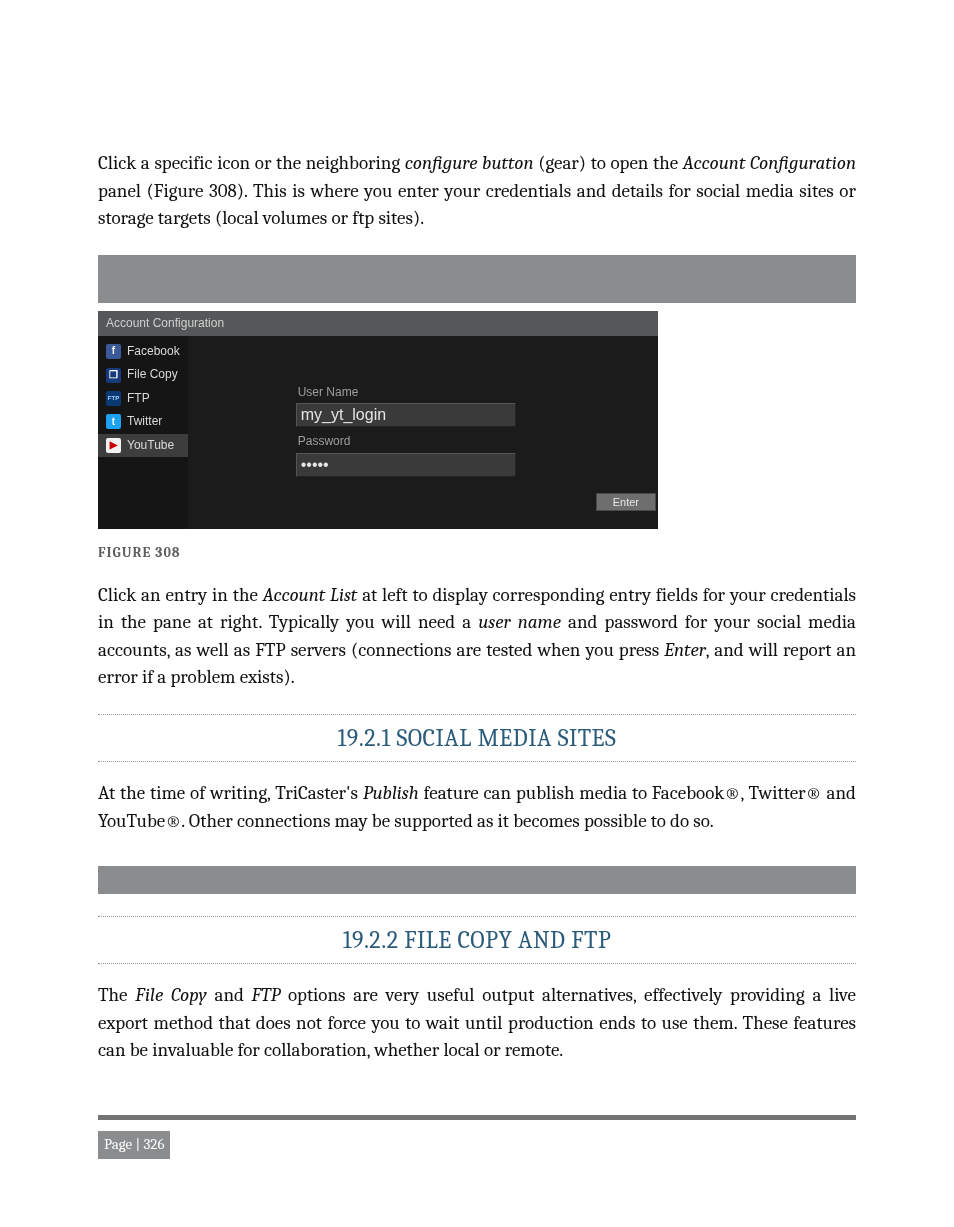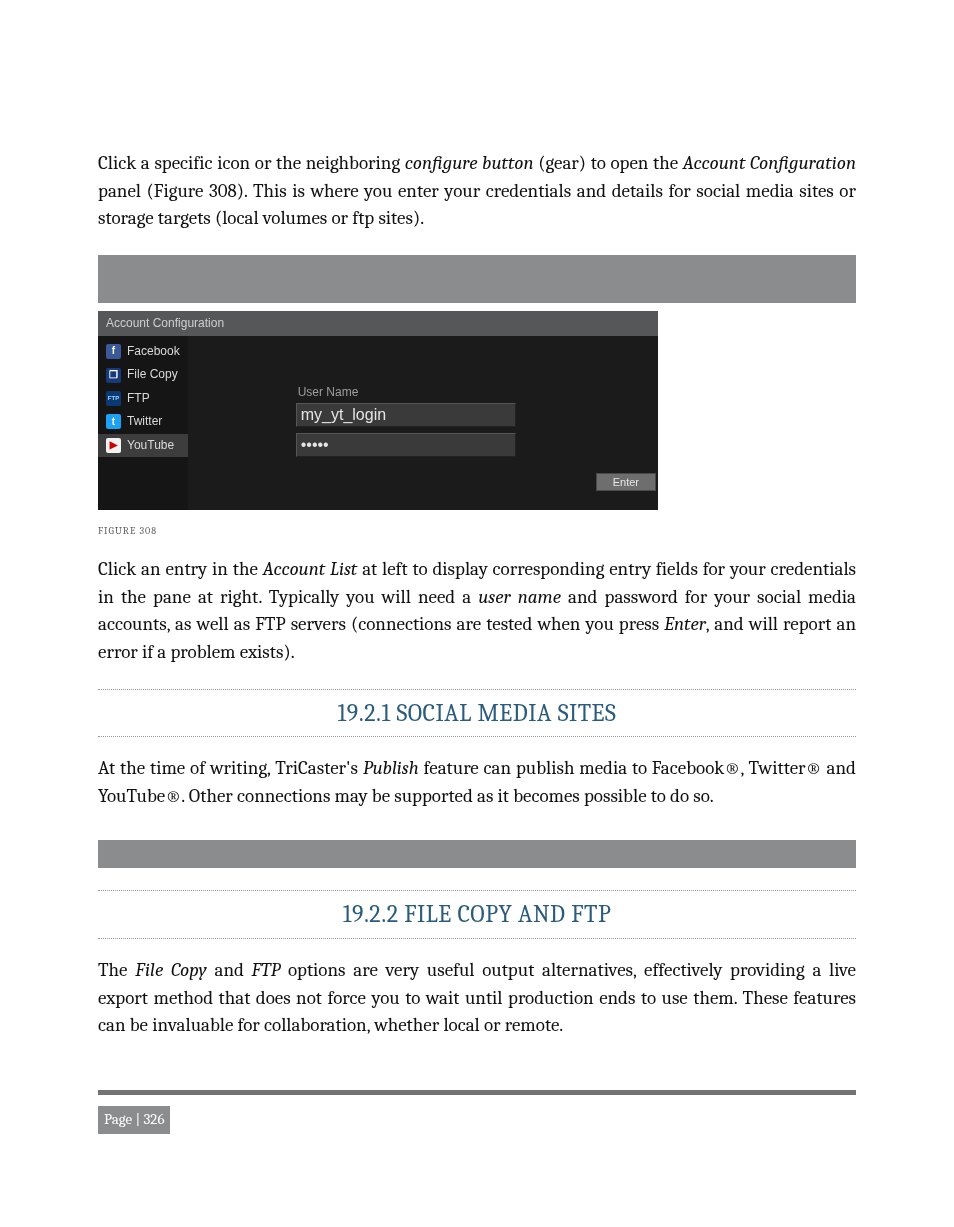--- a/index.html
+++ b/index.html
@@ -17,24 +17,25 @@
   .italic { font-style: italic; margin-top: 20px; }
 
   .spacer-band {
     background: #8a8c8e;
     height: 48px;
     margin: 22px 0 0 0;
   }
   .spacer-band.narrow { height: 28px; }
 
   .figure-caption {
-    font-size: 10px;
+    font-size: 14px;
     letter-spacing: 1px;
     color: #5d6063;
     margin: 14px 0 18px 0;
+    font-weight: bold;
   }
 
   .section-hr-top, .section-hr-bot {
     border: none;
     border-top: 1px dotted #999;
     margin: 0;
   }
   .section-heading-wrap {
     margin: 22px 0 18px 0;
   }
@@ -165,20 +166,21 @@
         <span>Twitter</span>
       </div>
       <div class="ss-item selected">
         <span class="ss-icon" style="background: rgb(242, 242, 242); color: rgb(204, 0, 0);">▶</span>
         <span>YouTube</span>
       </div>
     </div>
     <div class="ss-right">
       <div class="ss-label">User Name</div>
       <input class="ss-input" type="text" value="my_yt_login" style="">
+      <div class="ss-label">Password</div>
       <input class="ss-input" type="text" value="•••••" style="">
       <button class="ss-button">Enter</button>
     </div>
   </div>
 </div>
 
 <div class="figure-caption">FIGURE 308</div>
 
 <p class="para">
   <span>Click an entry in the </span><span class="italic">Account List</span><span> at left to display corresponding entry fields for your credentials in the pane at right.  Typically you will need a </span><span class="italic">user name</span><span> and password for your social media accounts, as well as FTP servers (connections are tested when you press </span><span class="italic">Enter</span><span>, and will report an error if a problem exists).</span>

